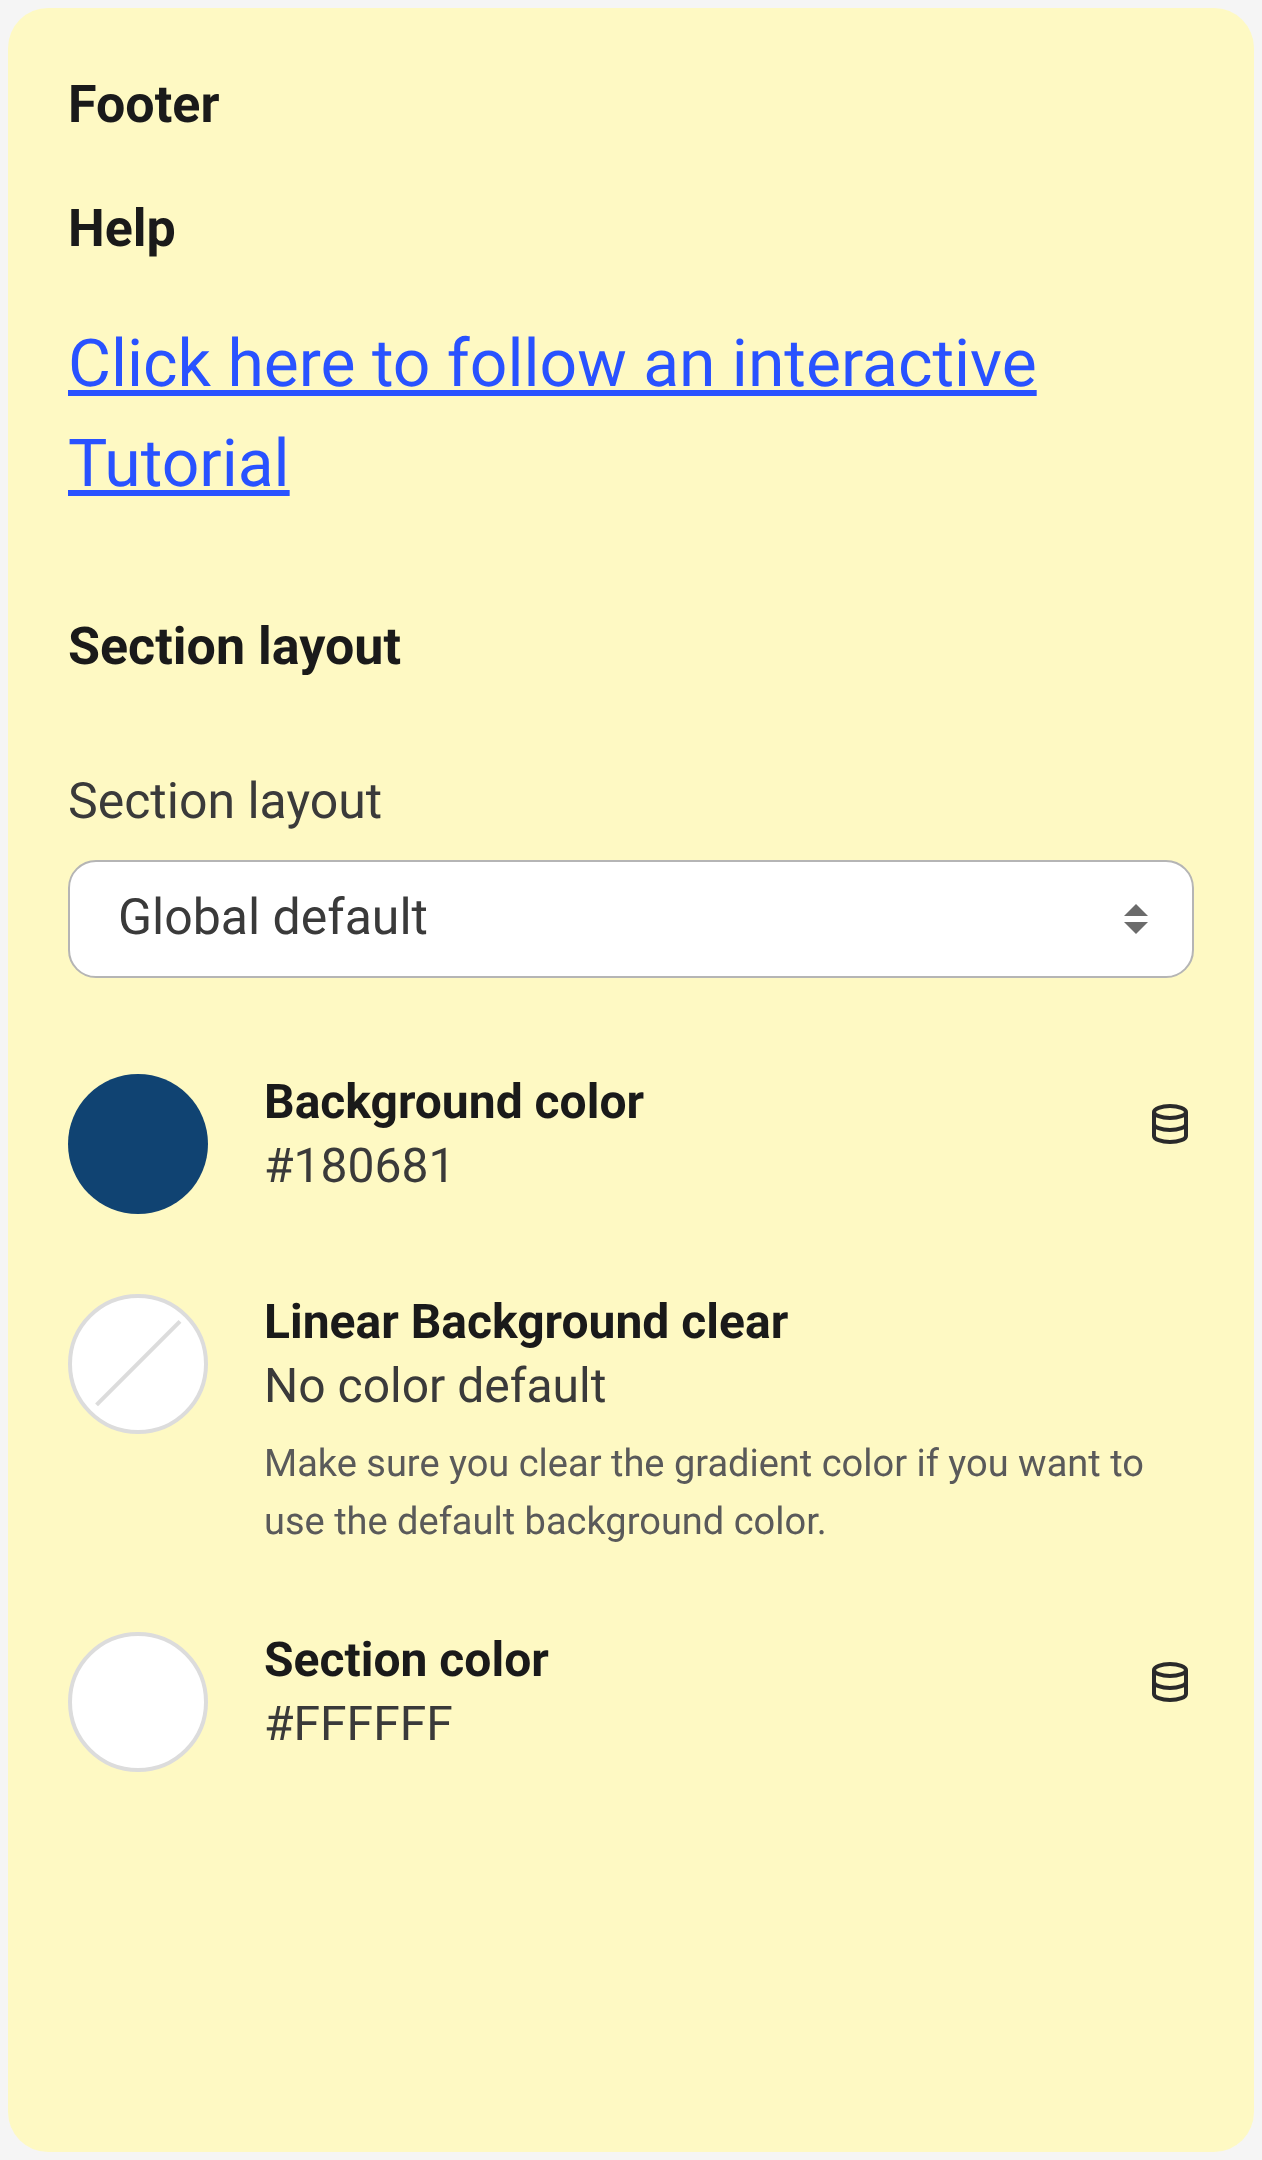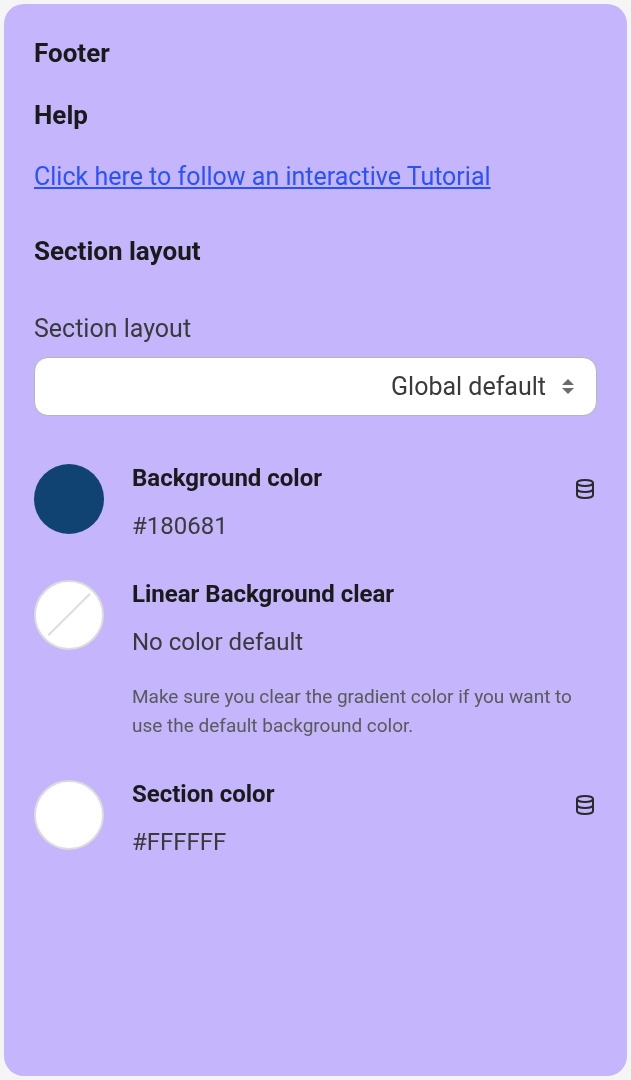--- a/index.html
+++ b/index.html
@@ -10,21 +10,21 @@
     
     body {
       font-family: -apple-system, BlinkMacSystemFont, "Segoe UI", Roboto, Helvetica, Arial, sans-serif;
       background: #f5f5f5;
       width: 631px;
       height: 1080px;
       padding: 4px;
     }
     
     .panel {
-      background: #c4b5fd;
+      background: #fef9c3;
       border-radius: 20px;
       padding: 34px 30px;
       height: 100%;
       overflow: hidden;
     }
     
     .title {
       font-size: 26px;
       font-weight: 700;
       color: #1a1a1a;
@@ -32,26 +32,26 @@
     }
     
     .help-heading {
       font-size: 26px;
       font-weight: 700;
       color: #1a1a1a;
       margin-bottom: 28px;
     }
     
     .tutorial-link {
-      font-size: 25px;
+      font-size: 33px;
       color: #2952ff;
       text-decoration: underline;
       line-height: 1.5;
       display: block;
-      margin-bottom: 40px;
+      margin-bottom: 52px;
       cursor: pointer;
     }
     
     .section-heading {
       font-size: 26px;
       font-weight: 700;
       color: #1a1a1a;
       margin-bottom: 48px;
     }
     
@@ -70,21 +70,21 @@
       width: 100%;
       border: 1.5px solid #b5b5b5;
       border-radius: 14px;
       padding: 14px 50px 14px 24px;
       font-size: 25px;
       color: #3a3a3a;
       background: #ffffff;
       cursor: pointer;
       display: flex;
       align-items: center;
-      justify-content: flex-end;
+      justify-content: flex-start;
     }
     
     .select-chevron {
       position: absolute;
       right: 20px;
       top: 50%;
       transform: translateY(-50%);
       width: 18px;
       height: 26px;
       display: flex;
@@ -148,21 +148,21 @@
     
     .swatch-white {
       background: #ffffff;
       border: 2px solid #dcdcdc;
     }
     
     .color-info {
       flex: 1;
       display: flex;
       flex-direction: column;
-      gap: 20px;
+      gap: 4px;
     }
     
     .color-name {
       font-size: 24px;
       font-weight: 700;
       color: #1a1a1a;
     }
     
     .color-value {
       font-size: 24px;

